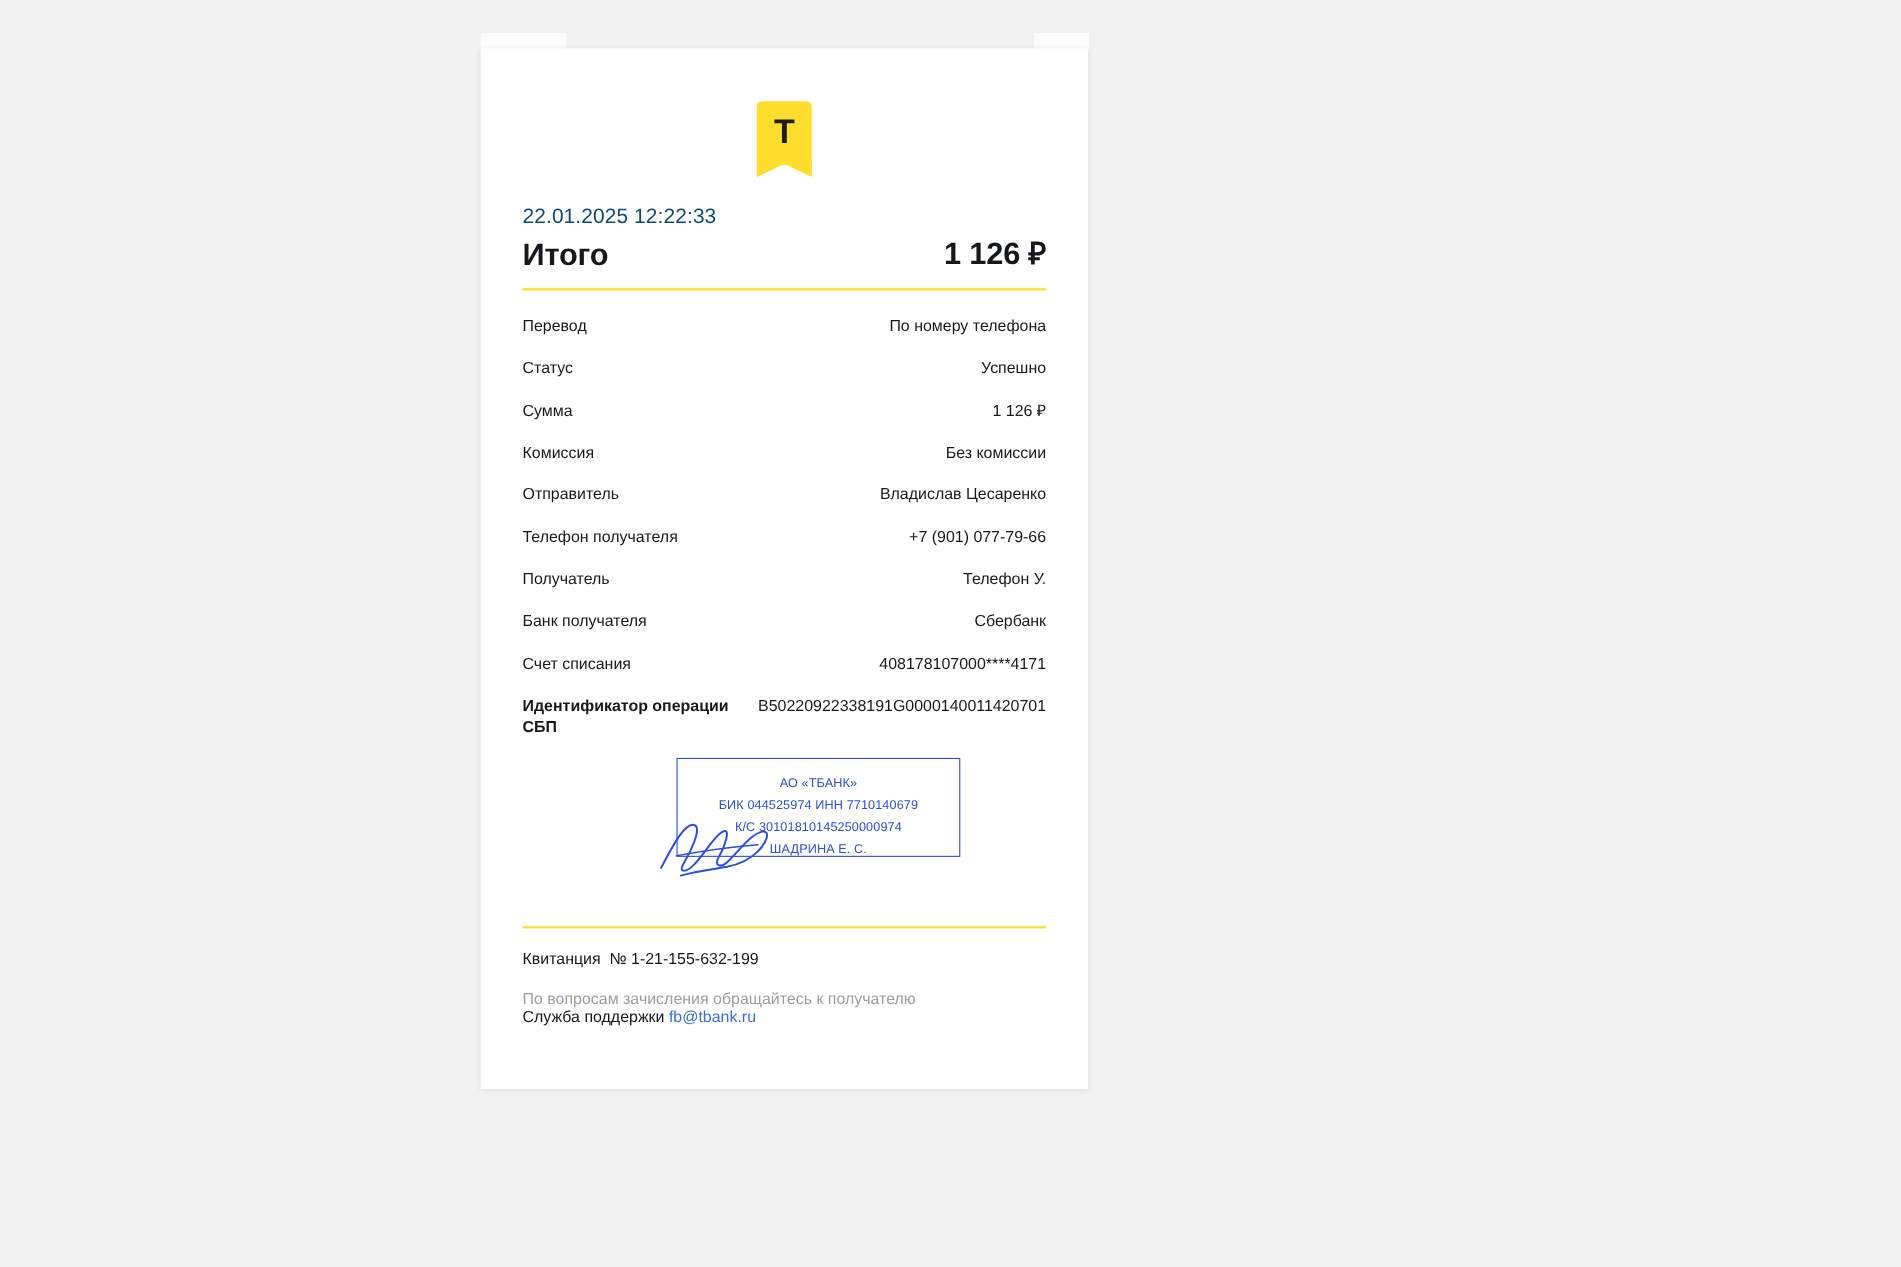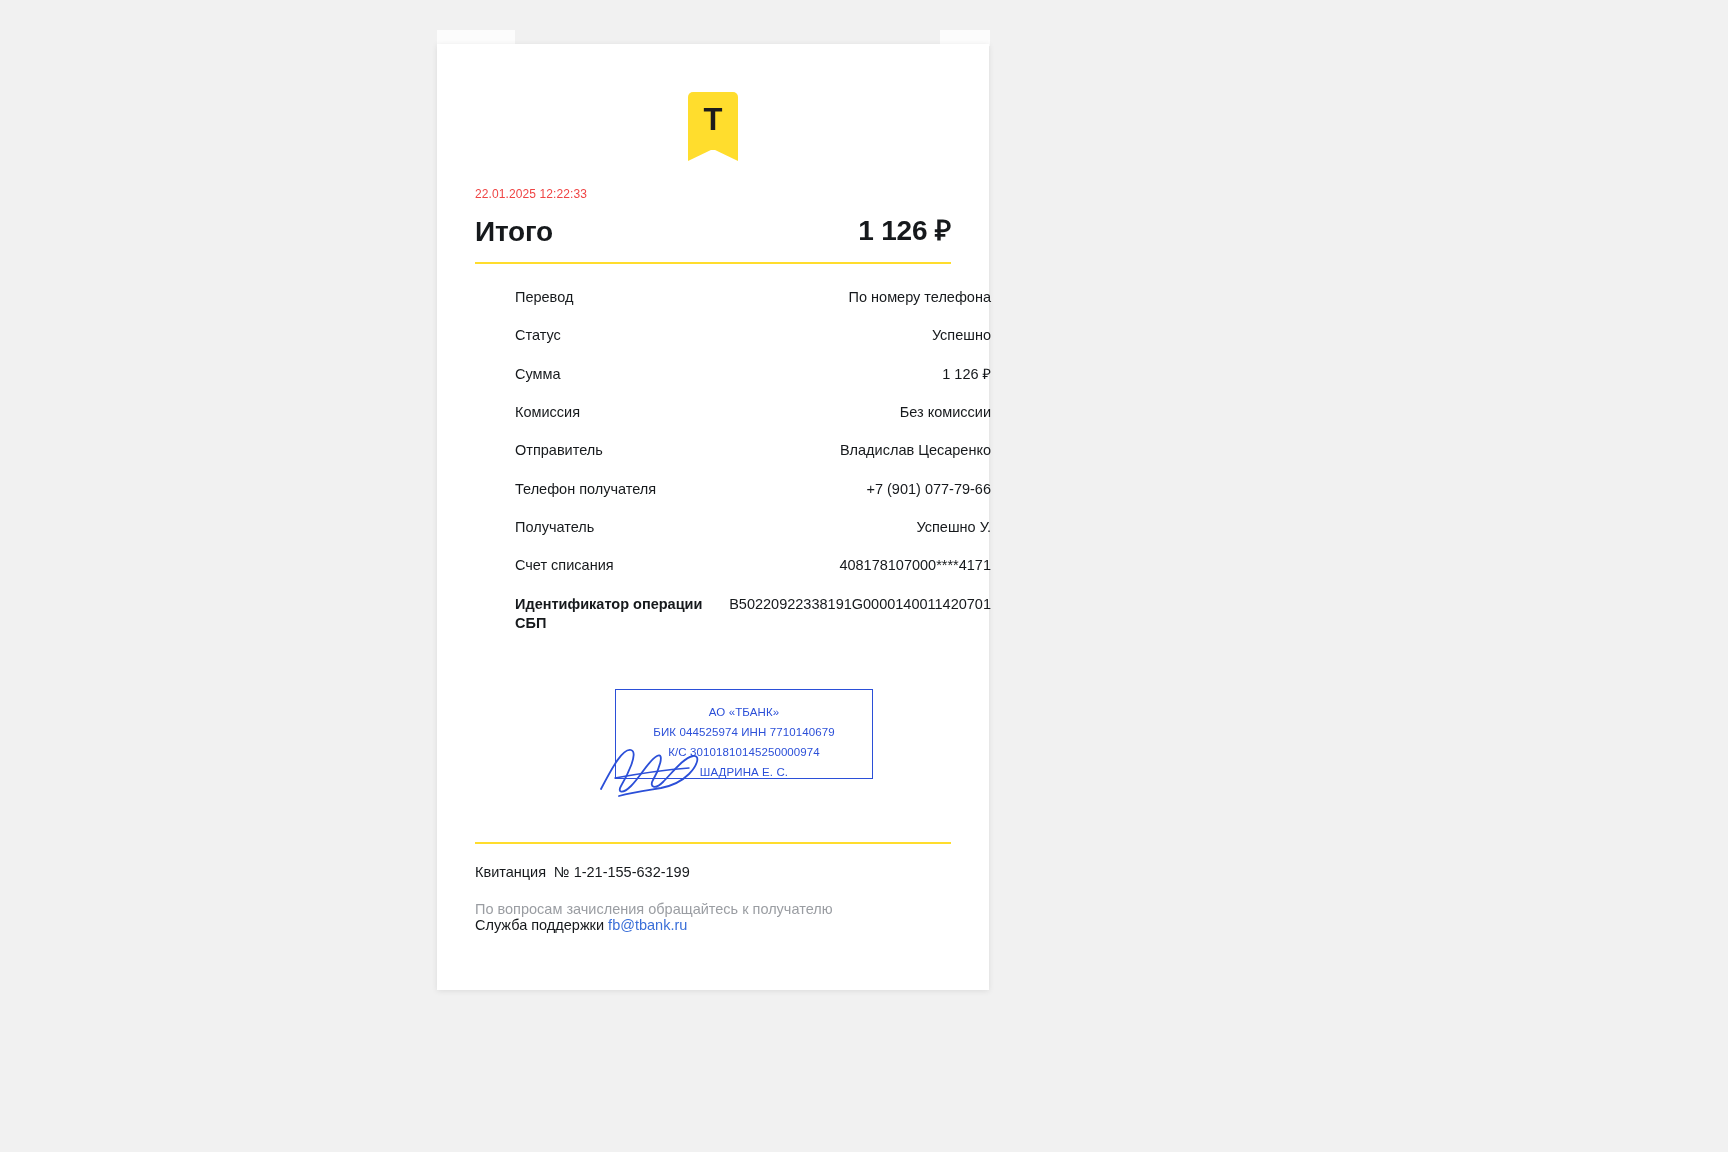--- a/index.html
+++ b/index.html
@@ -89,22 +89,22 @@
     line-height: 1;
     padding-bottom: 4px;
     box-sizing: border-box;
   }
 
   
   .date-line {
     position: absolute;
     left: 0;
     top: 143px;
-    font-size: 12px;
-    color: #ef4444;
+    font-size: 19px;
+    color: #0c4a6e;
     letter-spacing: 0.1px;
     text-align: right;
   }
   .total-row {
     position: absolute;
     left: 0;
     top: 166px;
     width: 476px;
     display: flex;
     justify-content: space-between;
@@ -132,21 +132,20 @@
   }
   .rule-top { top: 218px; }
   .rule-bottom { top: 798px; }
 
   
   .details {
     position: absolute;
     left: 0;
     top: 244px;
     width: 476px;
-    margin-left: 40px;
   }
   .row {
     display: flex;
     justify-content: space-between;
     align-items: flex-start;
     margin-bottom: 19.5px;
     font-size: 14.5px;
     color: #16191c;
     line-height: 1.3;
   }
@@ -264,21 +263,25 @@
         <div class="row">
           <span class="k">Отправитель</span>
           <span class="v">Владислав Цесаренко</span>
         </div>
         <div class="row">
           <span class="k">Телефон получателя</span>
           <span class="v">+7 (901) 077-79-66</span>
         </div>
         <div class="row">
           <span class="k">Получатель</span>
-          <span class="v">Успешно У.</span>
+          <span class="v">Телефон У.</span>
+        </div>
+        <div class="row">
+          <span class="k">Банк получателя</span>
+          <span class="v">Сбербанк</span>
         </div>
         <div class="row">
           <span class="k">Счет списания</span>
           <span class="v">408178107000****4171</span>
         </div>
         <div class="row wrap">
           <span class="k">Идентификатор операции СБП</span>
           <span class="v">B50220922338191G0000140011420701</span>
         </div>
       </div>

